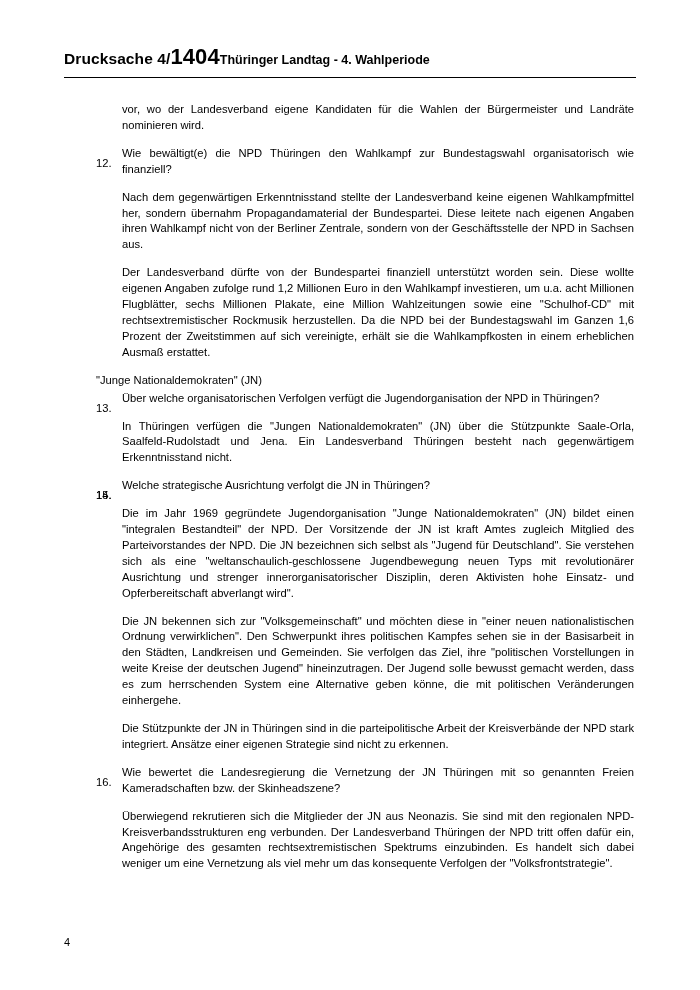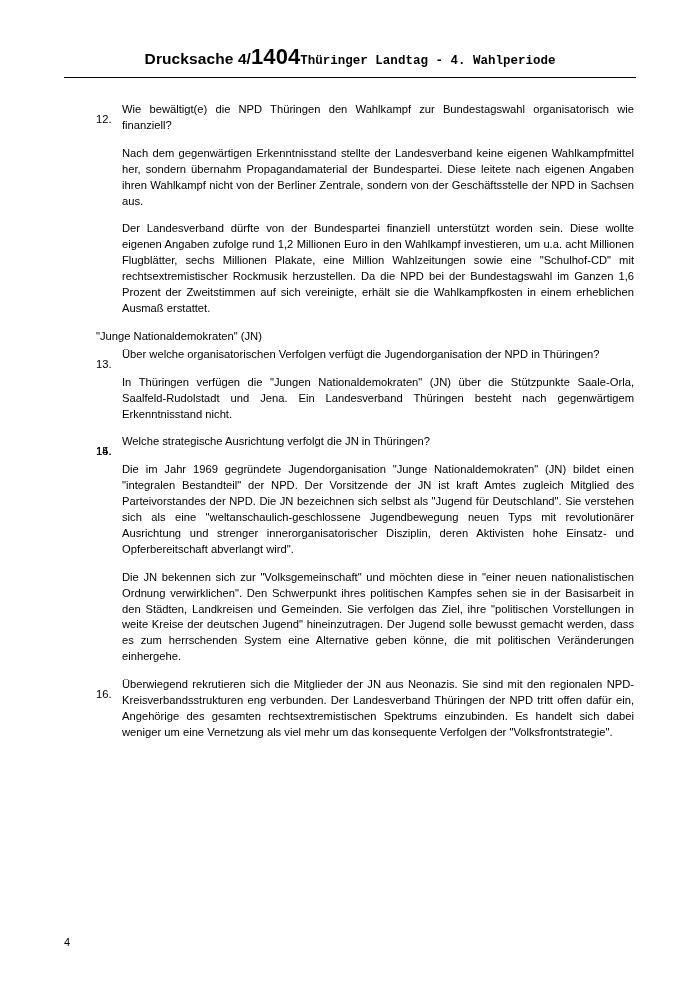--- a/index.html
+++ b/index.html
@@ -21,39 +21,38 @@
     top: 0;
     width: 700px;
     height: 990px;
     box-sizing: border-box;
     padding: 38px 58px 0 58px;
   }
   
   .header {
     display: flex;
     align-items: baseline;
-    justify-content: center;
+    justify-content: flex-start;
     padding: 0 6px 0 6px;
     margin-top: 6px;
   }
   .header-left {
     font-size: 15.5px;
     font-weight: bold;
     letter-spacing: 0.1px;
     white-space: nowrap;
   }
   .header-left .drucksache-no {
     font-size: 22px;
     font-weight: bold;
   }
   .header-right {
     font-size: 12.5px;
     font-weight: bold;
     white-space: nowrap;
-    font-family: Liberation Mono, monospace;
   }
   .header-rule {
     border-bottom: 1.6px solid #000;
     margin: 7px 6px 0 6px;
   }
   
   .content {
     margin-top: 24px;
     padding-left: 26px;
     padding-right: 8px;
@@ -98,20 +97,21 @@
 <div class="page">
 
   <div class="header">
     <div class="header-left"><span>Drucksache 4/</span><span class="drucksache-no">1404</span></div>
     <div class="header-right">Thüringer Landtag - 4. Wahlperiode</div>
   </div>
   <div class="header-rule"></div>
 
   <div class="content">
 
+    <p class="indent">vor, wo der Landesverband eigene Kandidaten für die Wahlen der Bürgermeister und Landräte nominieren wird.</p>
 
     <div class="qitem">
       <span class="qnum">12.</span>
       <span>Wie bewältigt(e) die NPD Thüringen den Wahlkampf zur Bundestagswahl organisatorisch wie finanziell?</span>
     </div>
 
     <p class="indent">Nach dem gegenwärtigen Erkenntnisstand stellte der Landesverband keine eigenen Wahlkampfmittel her, sondern übernahm Propagandamaterial der Bundespartei. Diese leitete nach eigenen Angaben ihren Wahlkampf nicht von der Berliner Zentrale, sondern von der Geschäftsstelle der NPD in Sachsen aus.</p>
     <p class="indent">Der Landesverband dürfte von der Bundespartei finanziell unterstützt worden sein. Diese wollte eigenen Angaben zufolge rund 1,2 Millionen Euro in den Wahlkampf investieren, um u.a. acht Millionen Flugblätter, sechs Millionen Plakate, eine Million Wahlzeitungen sowie eine "Schulhof-CD" mit rechtsextremistischer Rockmusik herzustellen. Da die NPD bei der Bundestagswahl im Ganzen 1,6 Prozent der Zweitstimmen auf sich vereinigte, erhält sie die Wahlkampfkosten in einem erheblichen Ausmaß erstattet.</p>
 
     <p class="plain">"Junge Nationaldemokraten" (JN)</p>
@@ -128,23 +128,25 @@
     </div>
 
 
     <div class="qitem">
       <span class="qnum">15.</span>
       <span>Welche strategische Ausrichtung verfolgt die JN in Thüringen?</span>
     </div>
 
     <p class="indent">Die im Jahr 1969 gegründete Jugendorganisation "Junge Nationaldemokraten" (JN) bildet einen "integralen Bestandteil" der NPD. Der Vorsitzende der JN ist kraft Amtes zugleich Mitglied des Parteivorstandes der NPD. Die JN bezeichnen sich selbst als "Jugend für Deutschland". Sie verstehen sich als eine "weltanschaulich-geschlossene Jugendbewegung neuen Typs mit revolutionärer Ausrichtung und strenger innerorganisatorischer Disziplin, deren Aktivisten hohe Einsatz- und Opferbereitschaft abverlangt wird".</p>
     <p class="indent">Die JN bekennen sich zur "Volksgemeinschaft" und möchten diese in "einer neuen nationalistischen Ordnung verwirklichen". Den Schwerpunkt ihres politischen Kampfes sehen sie in der Basisarbeit in den Städten, Landkreisen und Gemeinden. Sie verfolgen das Ziel, ihre "politischen Vorstellungen in weite Kreise der deutschen Jugend" hineinzutragen. Der Jugend solle bewusst gemacht werden, dass es zum herrschenden System eine Alternative geben könne, die mit politischen Veränderungen einhergehe.</p>
+    <p class="indent">Die Stützpunkte der JN in Thüringen sind in die parteipolitische Arbeit der Kreisverbände der NPD stark integriert. Ansätze einer eigenen Strategie sind nicht zu erkennen.</p>
 
     <div class="qitem">
       <span class="qnum">16.</span>
+      <span>Wie bewertet die Landesregierung die Vernetzung der JN Thüringen mit so genannten Freien Kameradschaften bzw. der Skinheadszene?</span>
     </div>
 
     <p class="indent">Überwiegend rekrutieren sich die Mitglieder der JN aus Neonazis. Sie sind mit den regionalen NPD-Kreisverbandsstrukturen eng verbunden. Der Landesverband Thüringen der NPD tritt offen dafür ein, Angehörige des gesamten rechtsextremistischen Spektrums einzubinden. Es handelt sich dabei weniger um eine Vernetzung als viel mehr um das konsequente Verfolgen der "Volksfrontstrategie".</p>
 
   </div>
 
   <div class="footer">4</div>
 
 </div>
 

